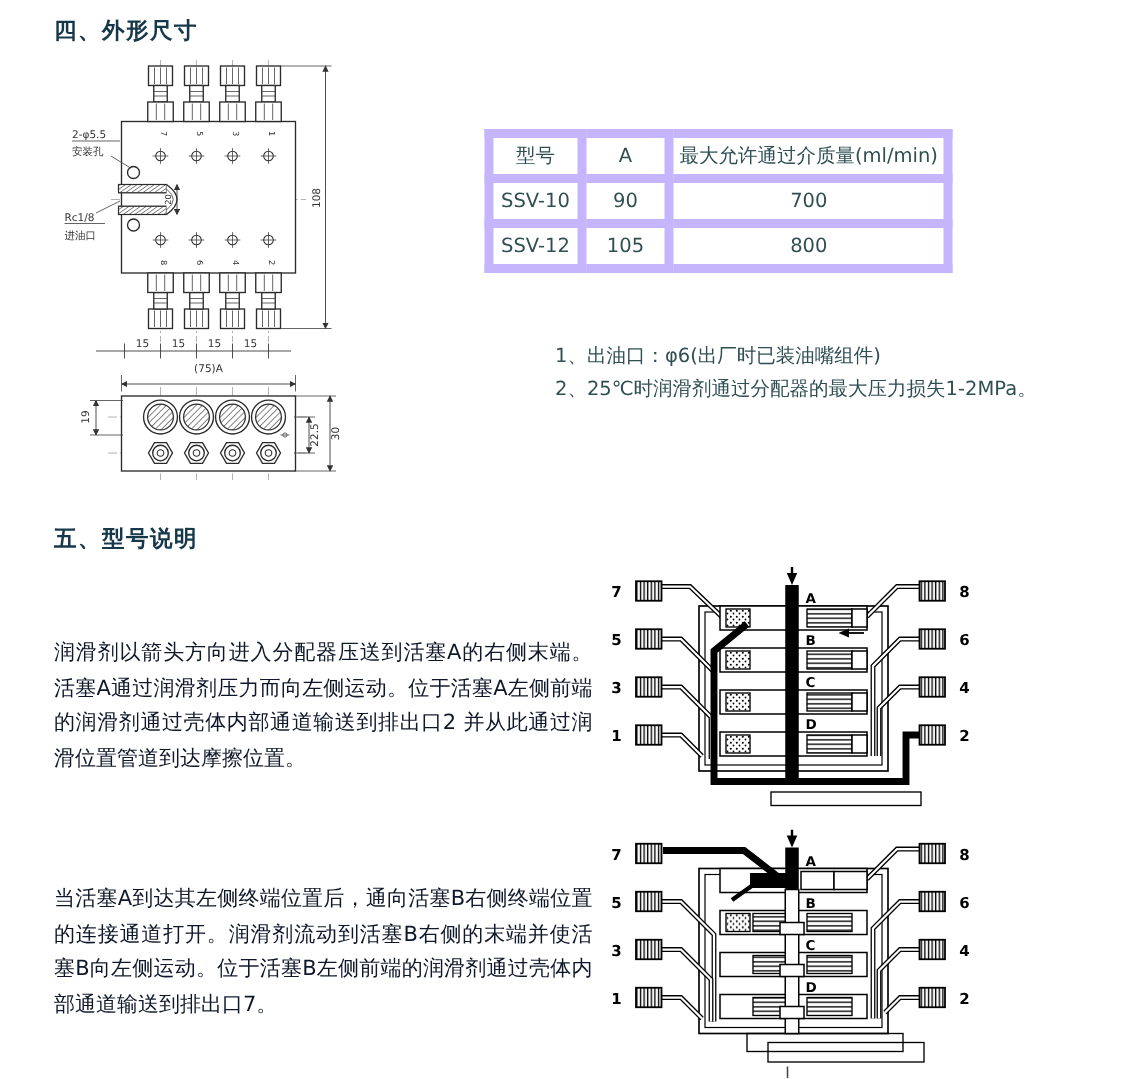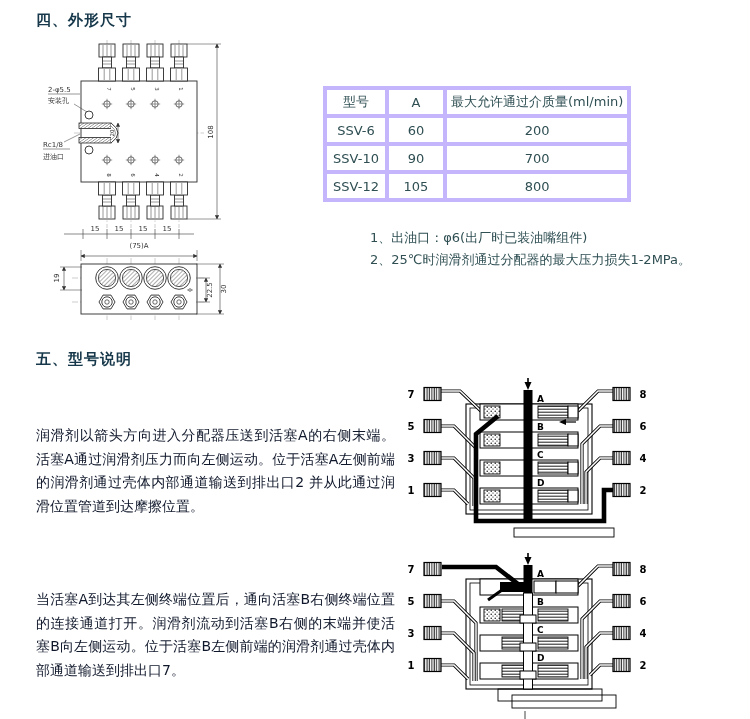--- a/index.html
+++ b/index.html
@@ -11,21 +11,21 @@
     position:absolute; font-size:15px; font-weight:bold; color:#16384a;
     letter-spacing:1px; white-space:nowrap;
   }
   #title4 { left:36px; top:11px; }
   #title5 { left:36px; top:350px; }
   .spec-table {
     position:absolute; left:323px; top:86px; border-collapse:collapse;
     font-size:13px; color:#2f4f53; background:#fff; table-layout:fixed;
   }
   .spec-table th, .spec-table td {
-    border:4px solid #c4b5fd; text-align:center; vertical-align:middle;
+    border:6px solid #c4b5fd; text-align:center; vertical-align:middle;
     height:24px; padding:0 4px; font-weight:normal; white-space:nowrap;
   }
   .notes { position:absolute; left:322px; top:227px; font-size:13px; line-height:22px; color:#2f4f53;margin-left:48px; }
   .para {
     position:absolute; left:36px; width:359px; font-size:14px; line-height:23.5px;
     color:#0f172a; text-align:justify;
   }
   #para1 { top:424px; }
   #para2 { top:588px; }
   svg text { font-family:"DejaVu Sans", sans-serif; }
@@ -211,25 +211,20 @@
         <col style="width:58px">
         <col style="width:168px">
       </colgroup>
     <tbody>
         <tr>
       <th>型号</th>
       <th>A</th>
       <th>最大允许通过介质量(ml/min)</th>
     </tr>
     <tr>
-      <td>SSV-6</td>
-      <td>60</td>
-      <td>200</td>
-    </tr>
-    <tr>
       <td>SSV-10</td>
       <td>90</td>
       <td>700</td>
     </tr>
     <tr>
       <td>SSV-12</td>
       <td>105</td>
       <td>800</td>
     </tr>
   </tbody>

